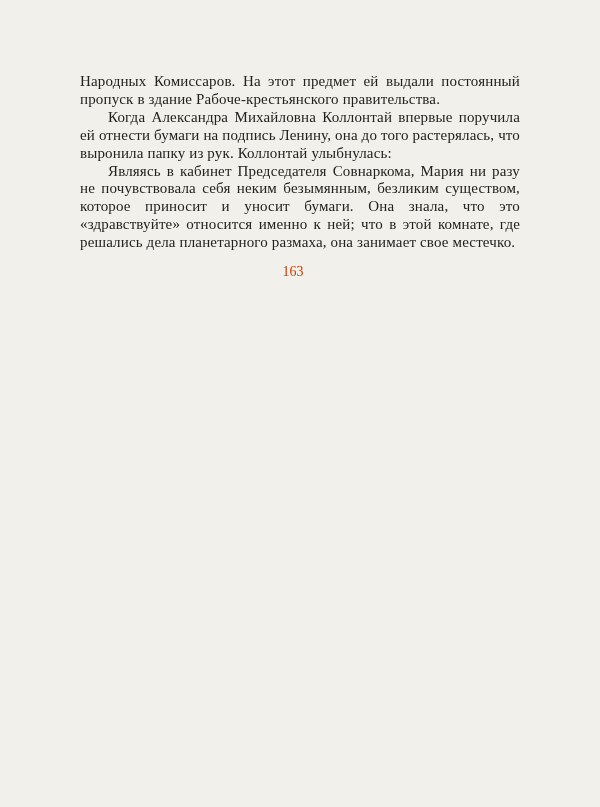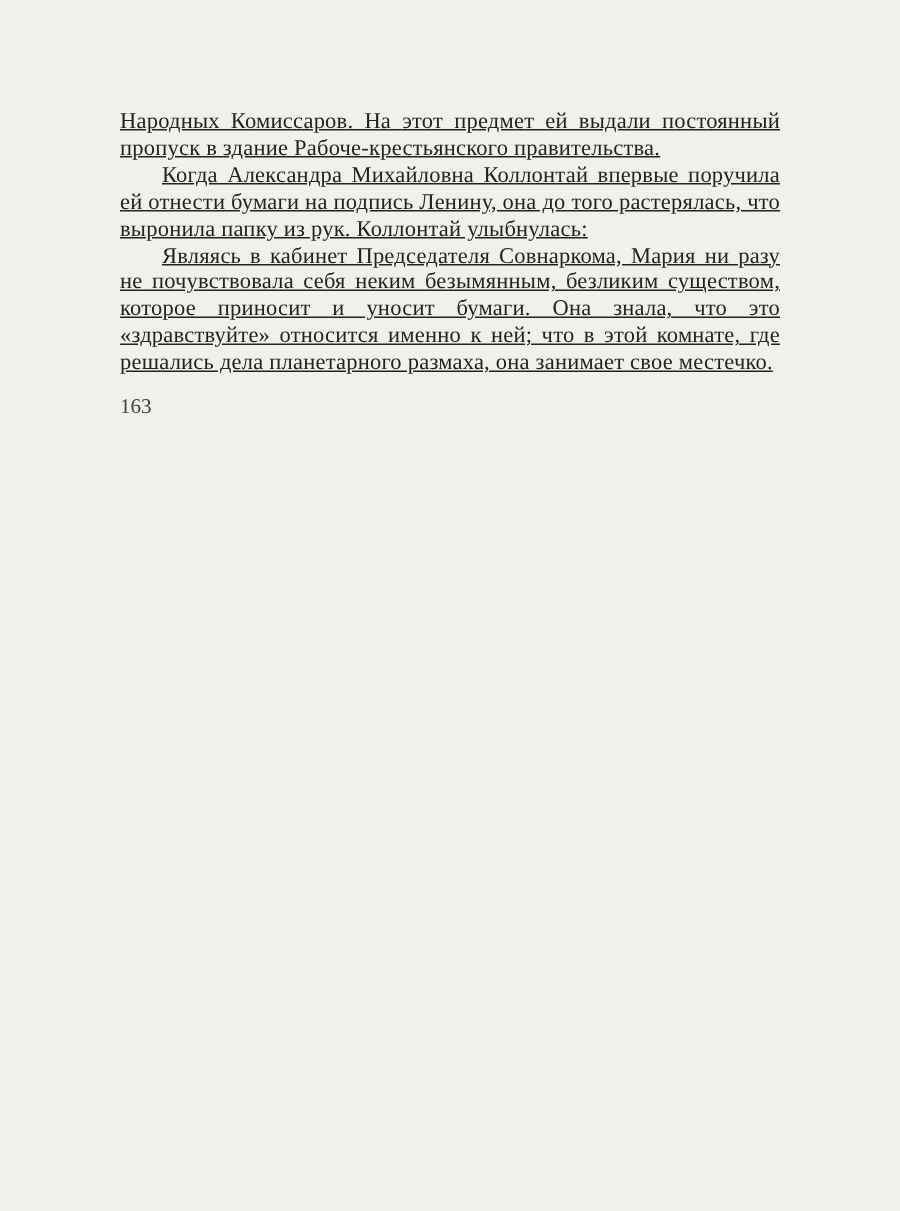--- a/index.html
+++ b/index.html
@@ -22,33 +22,32 @@
   .text-block {
     width: 440px;
     font-size: 15px;
     line-height: 17.9px;
     text-align: justify;
     letter-spacing: 0.15px;
   }
   .text-block p {
     margin: 0;
     text-indent: 28px;
-    text-decoration: underline;
   }
   .text-block p.no-indent {
     text-indent: 0;
   }
   .page-number {
     width: 440px;
-    text-align: left;
+    text-align: center;
     padding-right: 14px;
     box-sizing: border-box;
     margin-top: 12px;
     font-size: 14px;
-    color: #404040;
+    color: #c2410c;
   }
 </style>
 </head>
 <body>
 
 <div class="page">
   <div class="text-block">
     <p class="no-indent">Народных Комиссаров. На этот предмет ей выдали постоянный пропуск в здание Рабоче-крестьянского правительства.</p>
     <p>Когда Александра Михайловна Коллонтай впервые поручила ей отнести бумаги на подпись Ленину, она до того растерялась, что выронила папку из рук. Коллонтай улыбнулась:</p>
     <p>Являясь в кабинет Председателя Совнаркома, Мария ни разу не почувствовала себя неким безымянным, безликим существом, которое приносит и уносит бумаги. Она знала, что это «здравствуйте» относится именно к ней; что в этой комнате, где решались дела планетарного размаха, она занимает свое местечко.</p>

